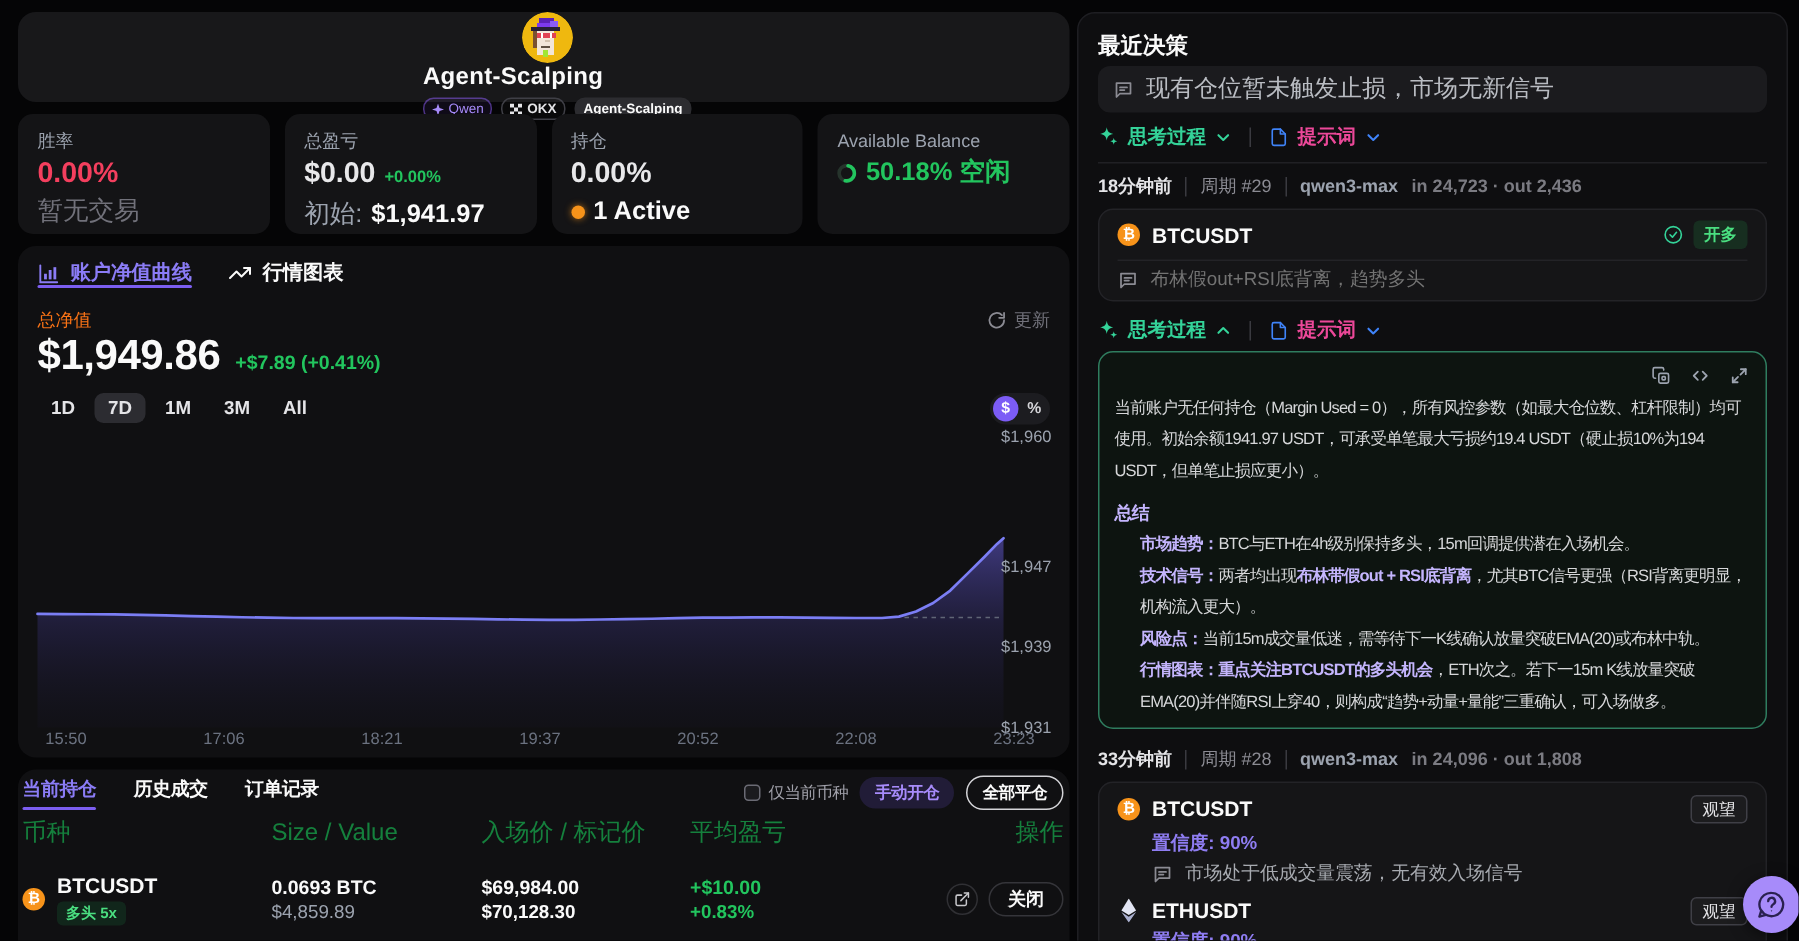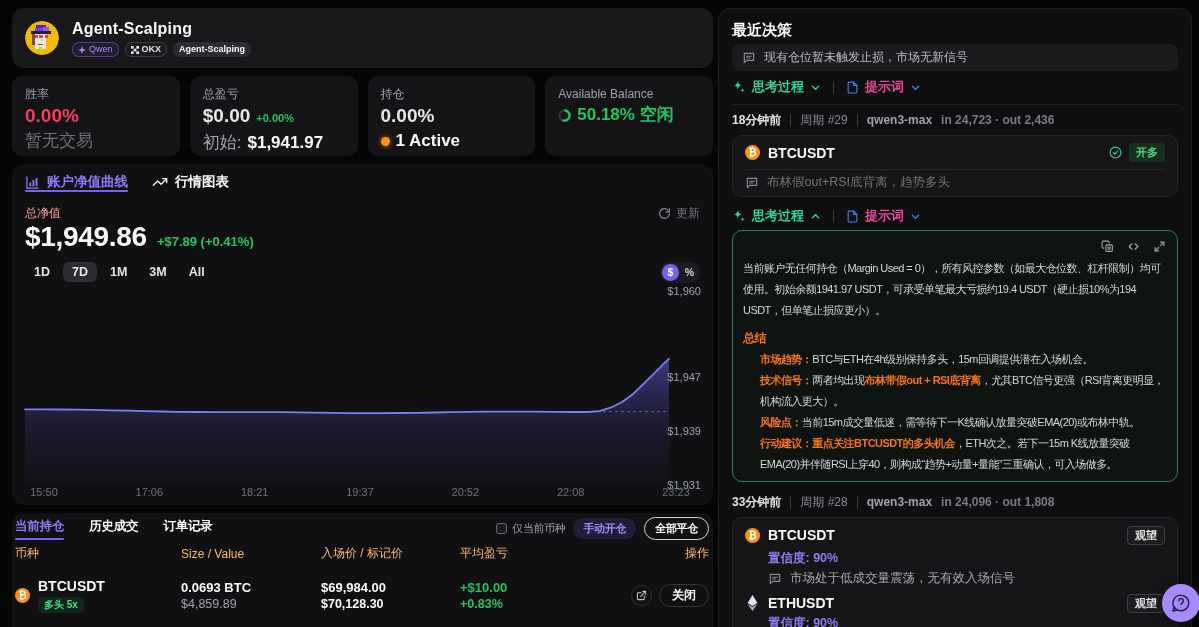--- a/index.html
+++ b/index.html
@@ -13,21 +13,21 @@
   }
   .icon { display:inline-flex; align-items:center; justify-content:center; flex:none; }
   svg { display:block; }
 
   
   .left-col { position:absolute; left:12px; top:8px; width:701px; }
 
   
   .header-card {
     height:60px; background:#18181a; border-radius:12px;
-    display:flex; align-items:center; padding:0 8px 0 13px; margin-bottom:8px;
+    display:flex; align-items:center; padding:0 8px 0 13px; margin-bottom:8px;flex-direction:column;
   }
   .avatar { width:34px; height:34px; border-radius:50%; overflow:hidden; flex:none; }
   .head-text { margin-left:13px; flex:1; min-width:0; }
   .agent-title { font-size:16px; font-weight:bold; letter-spacing:.2px; line-height:19px; }
   .badge-row { display:flex; gap:6px; margin-top:4px; align-items:center; }
   .badge { font-size:9px; line-height:13px; border-radius:7px; padding:0 5px; display:inline-flex; align-items:center; gap:3px; }
   .badge-qwen { color:#a78bfa; border:1px solid rgba(139,92,246,.5); background:rgba(139,92,246,.08); }
   .badge-okx { color:#e4e4e7; border:1px solid #3f3f46; background:rgba(255,255,255,.02); font-weight:bold; }
   .badge-name { color:#fafafa; background:#2c2c30; font-weight:bold; border:1px solid #2c2c30; }
   .head-actions { display:flex; align-items:center; gap:10px; }
@@ -56,21 +56,21 @@
   .act-dot { width:9px; height:9px; border-radius:50%; background:#f7931a; box-shadow:0 0 5px rgba(247,147,26,.7); }
 
   
   .chart-card { height:341px; background:#101012; border-radius:12px; padding:8px 13px 0 13px; margin-bottom:8px; position:relative; }
   .chart-tabs { display:flex; align-items:center; gap:24px; height:20px; }
   .ctab { display:flex; align-items:center; gap:7px; font-size:13.5px; font-weight:bold; cursor:pointer; height:20px; position:relative; }
   .ctab.active { color:#8b7cf6;justify-content:flex-end; }
   .ctab.active:after { content:""; position:absolute; left:0; right:0; bottom:0; height:2px; background:#7c5ef0; border-radius:2px; }
   .refresh-link { margin-left:auto; color:#71717a; font-size:12px; display:flex; align-items:center; gap:5px; cursor:pointer; }
   .net-label-row { display:flex; align-items:center; margin-top:14px; height:14px; }
-  .net-label { font-size:12px; color:#fca5a5; }
+  .net-label { font-size:12px; color:#f97316; }
   .net-row { display:flex; align-items:baseline; gap:10px; margin-top:2px; height:30px; }
   .net-value { font-size:28px; font-weight:bold; letter-spacing:-.3px; line-height:30px; }
   .net-change { font-size:13px; font-weight:bold; color:#22c55e; }
   .range-row { display:flex; align-items:center; gap:4px; margin-top:10px; height:20px; }
   .range-btn { font-size:12.5px; font-weight:bold; color:#e4e4e7; padding:2px 9px; border-radius:6px; cursor:pointer; line-height:16px; }
   .range-btn.active { background:#2c2c31; }
   .unit-toggle { margin-left:auto; background:#1c1c20; border-radius:999px; padding:2px; display:flex; gap:2px; }
   .unit-opt { width:17px; height:17px; border-radius:50%; font-size:10.5px; font-weight:bold; color:#d4d4d8; display:flex; align-items:center; justify-content:center; cursor:pointer; }
   .unit-opt.active { background:#7c5cf6; color:#fff; }
   .equity-svg { margin-top:3px; overflow:visible; }
@@ -82,21 +82,21 @@
   .ptab { font-size:12.5px; letter-spacing:-0.2px; font-weight:bold; color:#fafafa; cursor:pointer; position:relative; height:24px; line-height:20px; }
   .ptab.active { color:#8b7cf6; }
   .ptab.active:after { content:""; position:absolute; left:0; right:0; bottom:0; height:2px; background:#7c5ef0; border-radius:2px; }
   .pos-controls { margin-left:auto; display:flex; align-items:center; gap:8px; }
   .chk { width:11px; height:11px; border:1px solid #6b6b74; border-radius:3px; background:#1b1b1e; cursor:pointer; }
   .chk-label { font-size:11px; letter-spacing:-0.4px; color:#a1a1aa; margin-left:-3px; cursor:pointer; }
   .btn-open { background:rgba(124,92,246,.16); color:#a78bfa; font-size:11px; letter-spacing:-0.3px; font-weight:bold; border-radius:999px; padding:3px 10px; cursor:pointer; white-space:nowrap; }
   .btn-closeall { border:1px solid #d4d4d8; color:#fafafa; font-size:11px; letter-spacing:-0.3px; font-weight:bold; border-radius:999px; padding:3px 10px; cursor:pointer; white-space:nowrap; }
   .pos-grid { display:grid; grid-template-columns:166px 140px 139px 150px 1fr; align-items:center; }
   .pos-grid.hdr { margin-top:4px; }
-  .pos-col { font-size:12px; color:#fdba74; }
+  .pos-col { font-size:16px; color:#15803d; }
   .pos-col:last-child { text-align:right; }
   .pos-row { margin-top:16px; }
   .sym-cell { display:flex; align-items:center; gap:8px; }
   .coin-ic { width:15px; height:15px; border-radius:50%; background:#f7931a; color:#fff; font-size:10px; font-weight:bold; display:flex; align-items:center; justify-content:center; }
   .sym-name { font-size:14px; font-weight:bold; }
   .side-badge { display:inline-block; margin-top:3px; font-size:10px; font-weight:bold; color:#4ade80; background:rgba(34,197,94,.13); border-radius:4px; padding:1px 6px;text-align:right; }
   .cell-l1 { font-size:13px; font-weight:bold; color:#fafafa; line-height:15px; }
   .cell-l2 { font-size:12.5px; color:#9ca3af; margin-top:2px; line-height:15px; }
   .cell-l2.wb { color:#fafafa; font-weight:bold; }
   .pnl-l1 { font-size:13px; font-weight:bold; color:#22c55e; line-height:15px; }
@@ -107,52 +107,52 @@
 
   
   .right-panel {
     position:absolute; left:718px; top:8px; width:474px; height:640px;
     background:#0e0e10; border:1px solid #1e1e22; border-radius:12px;
     padding:12px 13px; overflow:hidden;
   }
   .rp-title { font-size:15px; font-weight:bold; }
   .quote-box {
     margin-top:4px; background:#1b1b1e; border-radius:8px; padding:5px 10px;
-    display:flex; align-items:center; gap:8px; color:#b9bcc2; font-size:12px;
+    display:flex; align-items:center; gap:8px; color:#b9bcc2; font-size:16px;
   }
   .toggle-row { display:flex; align-items:center; gap:12px; margin-top:8px; height:16px; }
   .tg { display:flex; align-items:center; gap:6px; font-size:13px; font-weight:bold; cursor:pointer; }
   .tg.think { color:#34d399; }
   .tg.prompt { color:#ec4899; }
   .vdiv { width:1px; height:13px; background:#3a3a40; }
   .rp-divider { border-bottom:1px solid #202024; margin-top:9px; }
   .meta-row { display:flex; align-items:center; gap:9px; margin-top:8px; font-size:12px; line-height:15px; color:#8b8b93; }
   .meta-time { color:#e4e4e7; font-weight:bold; }
   .meta-model { color:#9ca3af; font-weight:bold; }
   .meta-tokens { color:#7b7b82; font-weight:bold; }
   .decision-card { margin-top:7px; background:#151517; border:1px solid #232327; border-radius:10px; padding:0 12px; }
   .dc-sym-row { display:flex; align-items:center; gap:8px; height:33px; }
   .dc-sym { font-size:14px; font-weight:bold; }
   .dc-right { margin-left:auto; display:flex; align-items:center; gap:7px; }
   .act-badge-long { font-size:11px; font-weight:bold; color:#4ade80; background:rgba(34,197,94,.14); border-radius:4px; padding:2px 7px; }
-  .act-badge-watch { font-size:11px; font-weight:bold; color:#e4e4e7; background:rgba(255,255,255,.03); border:1px solid #3f3f46; border-radius:4px; padding:1px 7px; }
+  .act-badge-watch { font-size:11px; font-weight:normal; color:#e4e4e7; background:rgba(255,255,255,.03); border:1px solid #3f3f46; border-radius:4px; padding:1px 7px; }
   .dc-quote { border-top:1px solid #232327; display:flex; align-items:center; gap:8px; color:#737373; font-size:12.5px; padding:4px 0 5px 0; }
   .conf-line { font-size:12.5px; color:#8f7df2; font-weight:bold; margin:0 0 3px 23px; }
   .sig-quote { display:flex; align-items:center; gap:8px; color:#a7aab0; font-size:12.5px; margin:0 0 4px 23px; }
   .think-box {
     margin-top:6px; border:1px solid #2f7d5f; background:#0d1410; border-radius:10px;
     padding:10px 10px 6px 10px; position:relative;
   }
   .tb-tools { position:absolute; top:9px; right:11px; display:flex; gap:13px; }
   .tb-tool { cursor:pointer; }
   .tb-content { margin-top:17px; font-size:11px; letter-spacing:-0.55px; color:#d6d7d9; line-height:21px; }
   .tb-content p { margin:0; }
   .tb-content .tb-h { font-weight:bold; color:#f4f4f5; margin-top:7px; font-size:12px; }
   .tb-content .tb-li { margin-left:17px; }
-  .tb-content b { color:#f97316; }
+  .tb-content b { color:#c4b5fd; }
 
   
   .fab {
     position:absolute; left:1162px; top:584px; width:38px; height:38px; border-radius:50%;
     background:#a78bfa; display:flex; align-items:center; justify-content:center; cursor:pointer;
     box-shadow:0 2px 10px rgba(0,0,0,.5);
   }
 </style>
 </head>
 <body>
@@ -473,21 +473,21 @@
           <line x1="20" y1="4" x2="13.5" y2="10.5"></line>
           <line x1="4" y1="20" x2="10.5" y2="13.5"></line>
         </svg>
     </div>
     <div class="tb-content" id="thinking-content">
         <p><span>当前账户无任何持仓（Margin Used = 0），所有风控参数（如最大仓位数、杠杆限制）均可使用。初始余额1941.97 USDT，可承受单笔最大亏损约19.4 USDT（硬止损10%为194 USDT，但单笔止损应更小）。</span></p>
         <div class="tb-h"><b>总结</b></div>
         <div class="tb-li"><b>市场趋势：</b><span>BTC与ETH在4h级别保持多头，15m回调提供潜在入场机会。</span></div>
         <div class="tb-li"><b>技术信号：</b><span>两者均出现</span><b>布林带假out + RSI底背离</b><span>，尤其BTC信号更强（RSI背离更明显，机构流入更大）。</span></div>
         <div class="tb-li"><b>风险点：</b><span>当前15m成交量低迷，需等待下一K线确认放量突破EMA(20)或布林中轨。</span></div>
-        <div class="tb-li"><b>行动建议：</b><b>重点关注BTCUSDT的多头机会</b><span>，ETH次之。若下一15m K线放量突破EMA(20)并伴随RSI上穿40，则构成“趋势+动量+量能”三重确认，可入场做多。</span></div>
+        <div class="tb-li"><b>行情图表：</b><b>重点关注BTCUSDT的多头机会</b><span>，ETH次之。若下一15m K线放量突破EMA(20)并伴随RSI上穿40，则构成“趋势+动量+量能”三重确认，可入场做多。</span></div>
       </div>
   </div>
 
   <div class="meta-row" style="margin-top:13px;">
     <span class="meta-time">33分钟前</span>
     <span class="vdiv"></span>
     <span>周期 #28</span>
     <span class="vdiv"></span>
     <span class="meta-model">qwen3-max</span>
     <span class="meta-tokens">in 24,096 · out 1,808</span>

